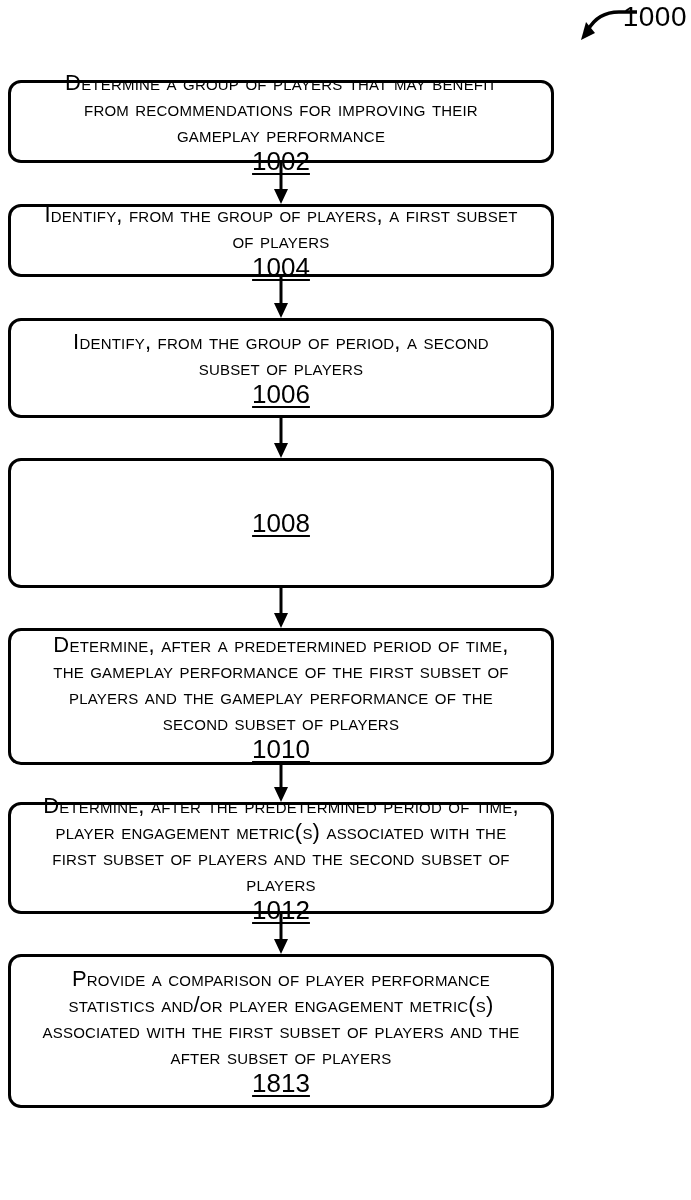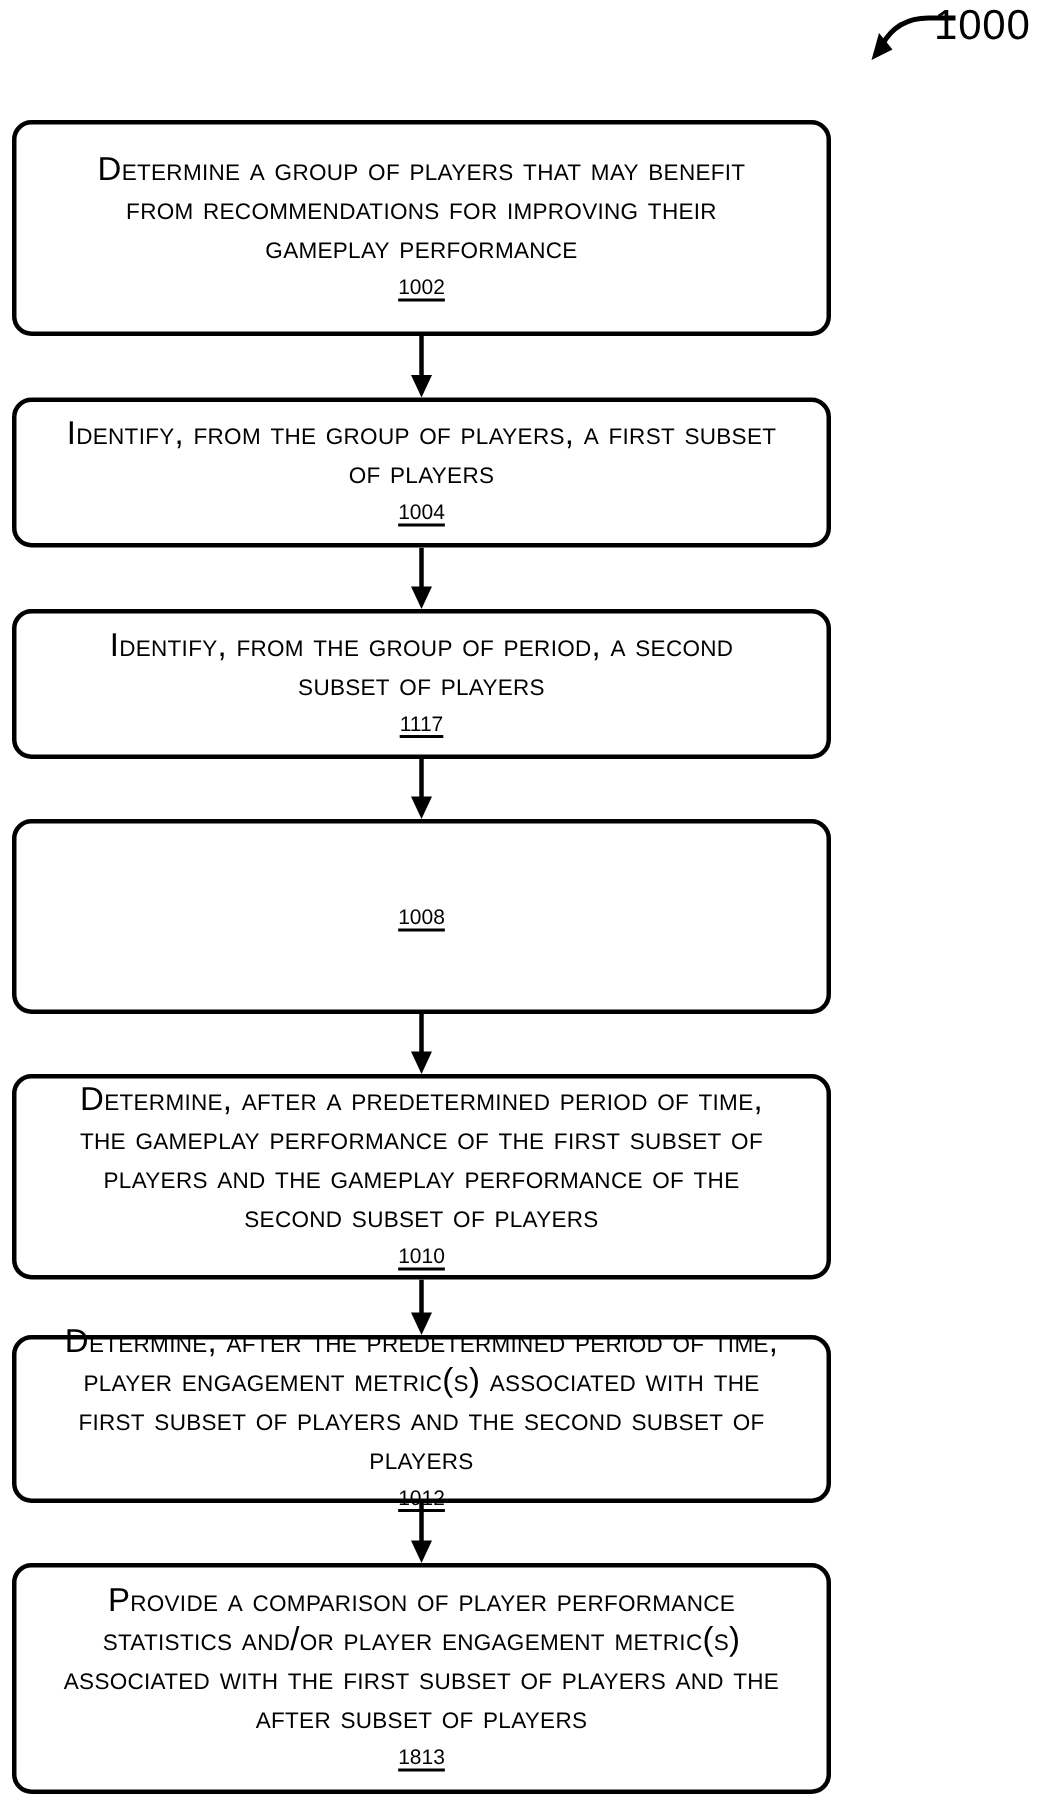--- a/index.html
+++ b/index.html
@@ -42,21 +42,21 @@
     padding: 2px 10px;
   }
   .step-text {
     font-variant: small-caps;
     font-size: 22px;
     line-height: 26px;
     white-space: pre-line;
     letter-spacing: 0.2px;
   }
   .step-ref {
-    font-size: 14px;
+    font-size: 26px;
     line-height: 26px;
     text-decoration: underline;
     text-decoration-thickness: 2px;
     text-underline-offset: 3px;
   }
   .flow-arrow-row {
     width: 546px;
     display: flex;
     justify-content: center;
     align-items: stretch;
@@ -67,51 +67,51 @@
 <body>
 
 <div class="figure-ref">1000</div>
 <svg class="figure-ref-arrow" width="66" height="52" viewBox="0 0 66 52">
   <path d="M 62 10 L 44 10 Q 23 10 13 28" fill="none" stroke="#000000" stroke-width="3.4"></path>
   <polygon points="6,38 20,31 11,20" fill="#000000"></polygon>
 </svg>
 
 <div class="flow">
 
-  <div class="step-box" style="height:144px">
+  <div class="step-box" style="height:83px">
     <div class="step-text">Determine a group of players that may benefit
 from recommendations for improving their
 gameplay performance</div>
     <div class="step-ref">1002</div>
   </div>
 
   <div class="flow-arrow-row" style="height:41px">
     <svg width="18" height="41" viewBox="0 0 18 41">
       <line x1="9" y1="0" x2="9" y2="28" stroke="#000000" stroke-width="3"></line>
       <polygon points="2,26 16,26 9,41" fill="#000000"></polygon>
     </svg>
   </div>
 
-  <div class="step-box" style="height:100px">
+  <div class="step-box" style="height:73px">
     <div class="step-text">Identify, from the group of players, a first subset
 of players</div>
     <div class="step-ref">1004</div>
   </div>
 
   <div class="flow-arrow-row" style="height:41px">
     <svg width="18" height="41" viewBox="0 0 18 41">
       <line x1="9" y1="0" x2="9" y2="28" stroke="#000000" stroke-width="3"></line>
       <polygon points="2,26 16,26 9,41" fill="#000000"></polygon>
     </svg>
   </div>
 
   <div class="step-box" style="height:100px">
     <div class="step-text">Identify, from the group of period, a second
 subset of players</div>
-    <div class="step-ref">1117</div>
+    <div class="step-ref">1006</div>
   </div>
 
   <div class="flow-arrow-row" style="height:40px">
     <svg width="18" height="40" viewBox="0 0 18 40">
       <line x1="9" y1="0" x2="9" y2="27" stroke="#000000" stroke-width="3"></line>
       <polygon points="2,25 16,25 9,40" fill="#000000"></polygon>
     </svg>
   </div>
 
   <div class="step-box" style="height:130px">

